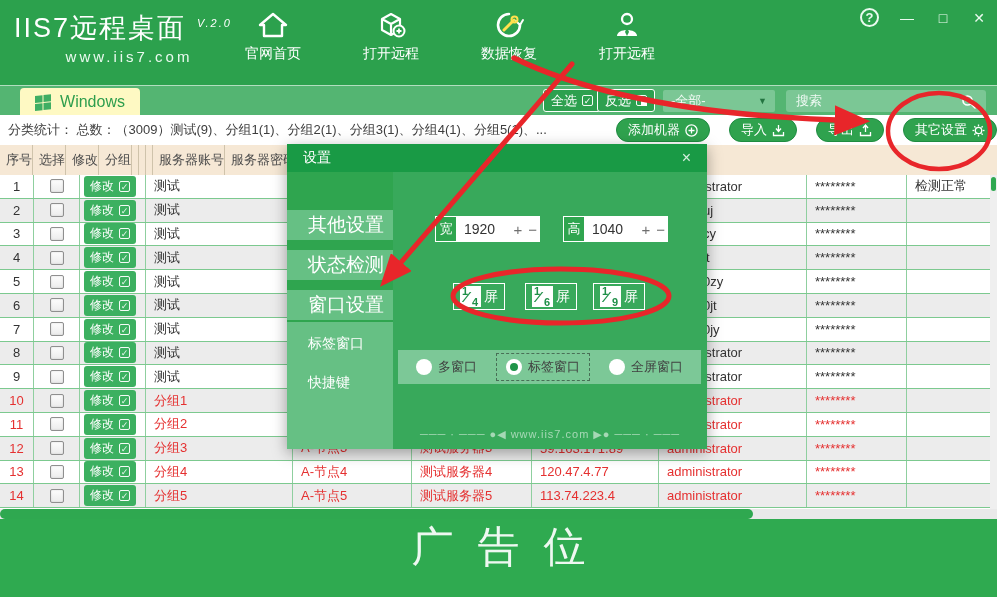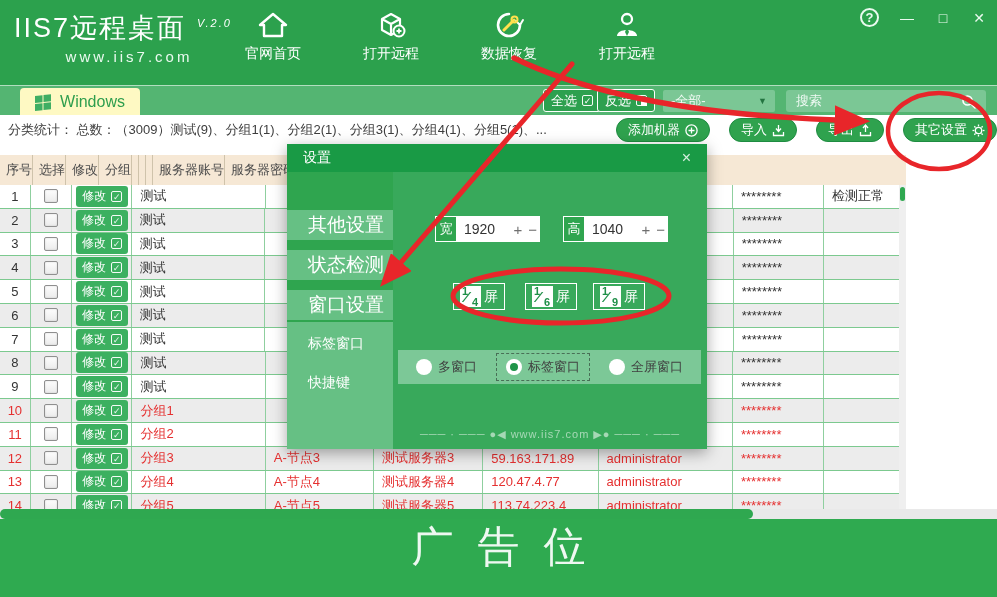--- a/index.html
+++ b/index.html
@@ -33,21 +33,21 @@
   .searchbox svg { margin-left:auto; width:15px; height:15px; }
 
   
   .statsrow { position:absolute; left:0; top:115px; width:997px; height:30px; background:#fff; display:flex; align-items:center; }
   .stats-text { font-size:13px; color:#3d3d3d; padding-left:8px; white-space:nowrap; }
   .actions { margin-left:auto; display:flex; gap:19px; padding-right:0; align-items:center; }
   .pill { height:24px; background:#2fa24e; border:1px solid #1e8c41; border-radius:12px; color:#fff; font-size:13px; display:flex; align-items:center; gap:5px; padding:0 11px; cursor:pointer; white-space:nowrap; }
   .pill svg { width:13px; height:13px; }
 
   
-  .tablewrap { position:absolute; left:0; top:155px; width:906px; height:364px; overflow:hidden; }
+  .tablewrap { position:absolute; left:0; top:145px; width:997px; height:364px; overflow:hidden; }
   .thead { display:flex; height:30px; background:#f6e8d5; }
   .th { font-size:13px; color:#4c4c4c; display:flex; align-items:center; padding-left:6px; border-right:1px solid #cfc3ab; }
   .tr { display:flex; height:23.8px; background:#fff; border-bottom:1px solid #7cc98f; }
   .tr:nth-child(even) { background:#ececec; }
   .td { font-size:13px; color:#333; display:flex; align-items:center; padding-left:8px; border-right:1px solid #8fcf9f; overflow:hidden; white-space:nowrap; }
   .tr.red .td { color:#e53030; }
   .c1{width:34px; justify-content:center; padding-left:0;}
   .c2{width:46px; justify-content:center; padding-left:0;}
   .c3{width:66px; padding-left:4px;}
   .c4{width:147px;}

